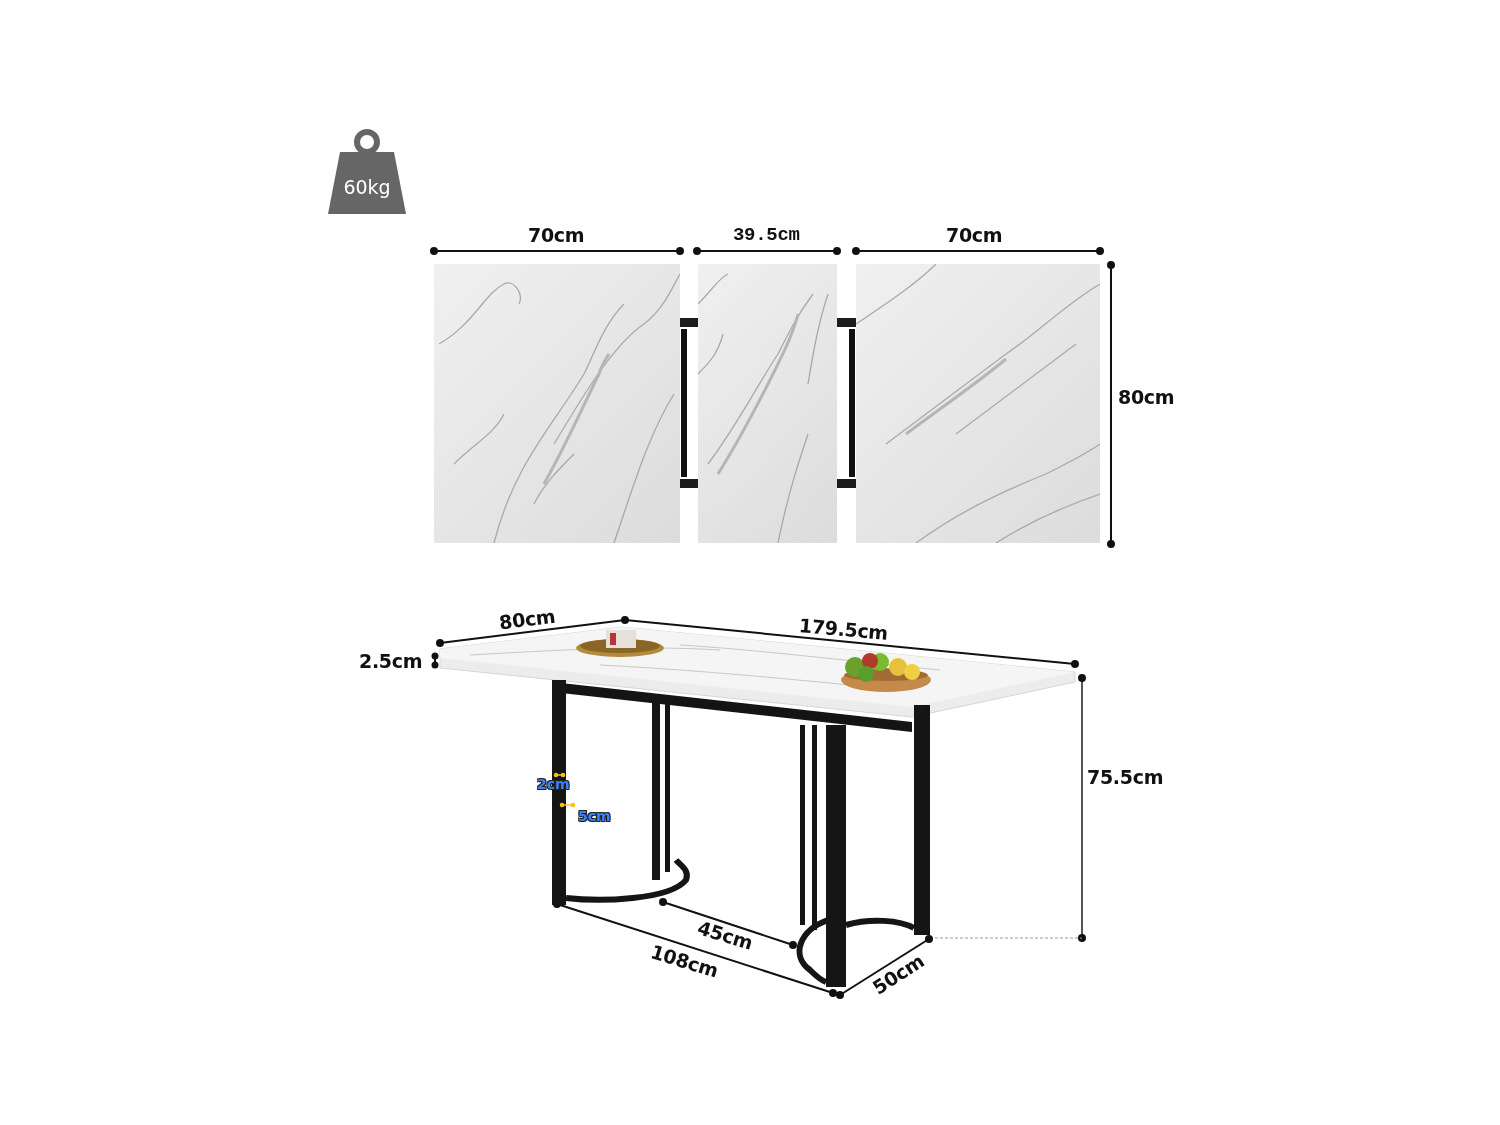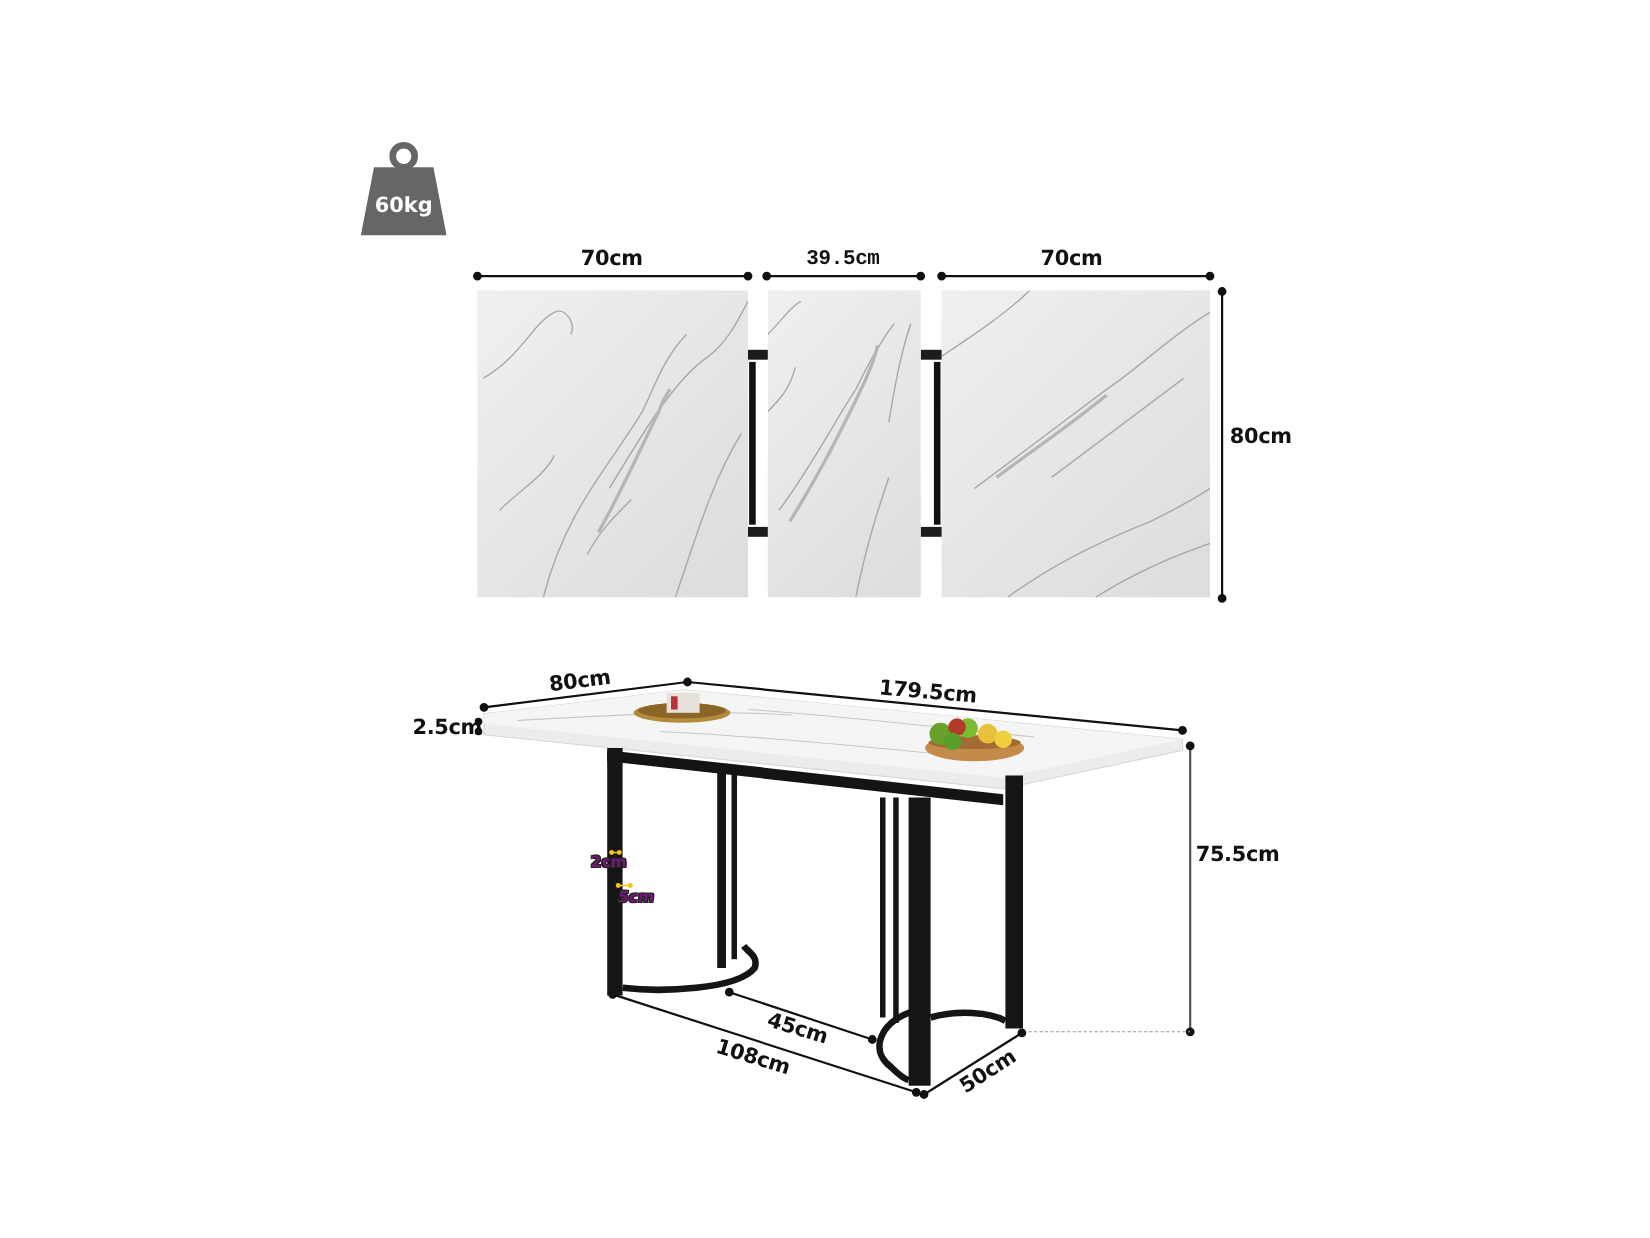--- a/index.html
+++ b/index.html
@@ -1,21 +1,21 @@
 <!DOCTYPE html>
 <html><head>
 <meta charset="utf-8">
 <style>
   html,body{margin:0;padding:0;background:#ffffff;}
   body{width:1500px;height:1125px;position:relative;overflow:hidden;font-family:"DejaVu Sans","Liberation Sans",sans-serif;}
   .abs{position:absolute;}
   .dim-label{position:absolute;font-weight:bold;font-size:19px;color:#111;white-space:nowrap;letter-spacing:-0.3px;}
-  .dim-yellow{position:absolute;font-weight:bold;font-size:14px;color:#701a75;white-space:nowrap;
+  .dim-yellow{position:absolute;font-weight:bold;font-size:14px;color:#3b82f6;white-space:nowrap;
     text-shadow:-1px -1px 0 #222,1px -1px 0 #222,-1px 1px 0 #222,1px 1px 0 #222;text-align:center;}
-  .weight-label{position:absolute;left:0;right:0;top:48px;text-align:center;color:#fff;font-weight:bold;font-size:19px;}
+  .weight-label{position:absolute;left:0;right:0;top:48px;text-align:center;color:#fff;font-weight:normal;font-size:19px;}
   svg{position:absolute;left:0;top:0;}
   .marble{position:absolute;background:linear-gradient(135deg,#f0f0f0 0%,#e6e6e6 50%,#dcdcdc 100%);overflow:hidden;}
   .marble svg{position:absolute;left:0;top:0;width:100%;height:100%;}
 </style>
 </head>
 <body>
 
 <div class="abs" style="left:328px;top:128px;width:78px;height:86px;">
   <svg width="78" height="86" viewBox="0 0 78 86">
     <circle cx="39" cy="14" r="10" fill="none" stroke="#666" stroke-width="6"></circle>
@@ -167,19 +167,19 @@
       <circle cx="556" cy="775" r="1.5"></circle>
       <circle cx="563" cy="775" r="1.5"></circle>
     <line x1="562" y1="805" x2="573" y2="805"></line>
       <circle cx="562" cy="805" r="1.5"></circle>
       <circle cx="573" cy="805" r="1.5"></circle>
   </g>
 </svg>
 
 <div class="dim-label" style="left:499px;top:608px;transform:rotate(-7deg);">80cm</div>
 <div class="dim-label" style="left:799px;top:618px;transform:rotate(5deg);">179.5cm</div>
-<div class="dim-label" style="left:375px;top:650px;">2.5cm</div>
+<div class="dim-label" style="left:359px;top:650px;">2.5cm</div>
 <div class="dim-label" style="left:1087px;top:766px;">75.5cm</div>
 <div class="dim-yellow" style="left:537px;top:776px;">2cm</div>
-<div class="dim-yellow" style="left:562px;top:808px;font-style:italic;">5cm</div>
+<div class="dim-yellow" style="left:578px;top:808px;">5cm</div>
 <div class="dim-label" style="left:697px;top:924px;transform:rotate(17deg);">45cm</div>
 <div class="dim-label" style="left:650px;top:950px;transform:rotate(17deg);">108cm</div>
 <div class="dim-label" style="left:870px;top:963px;transform:rotate(-33deg);">50cm</div>
 
 </body></html>

